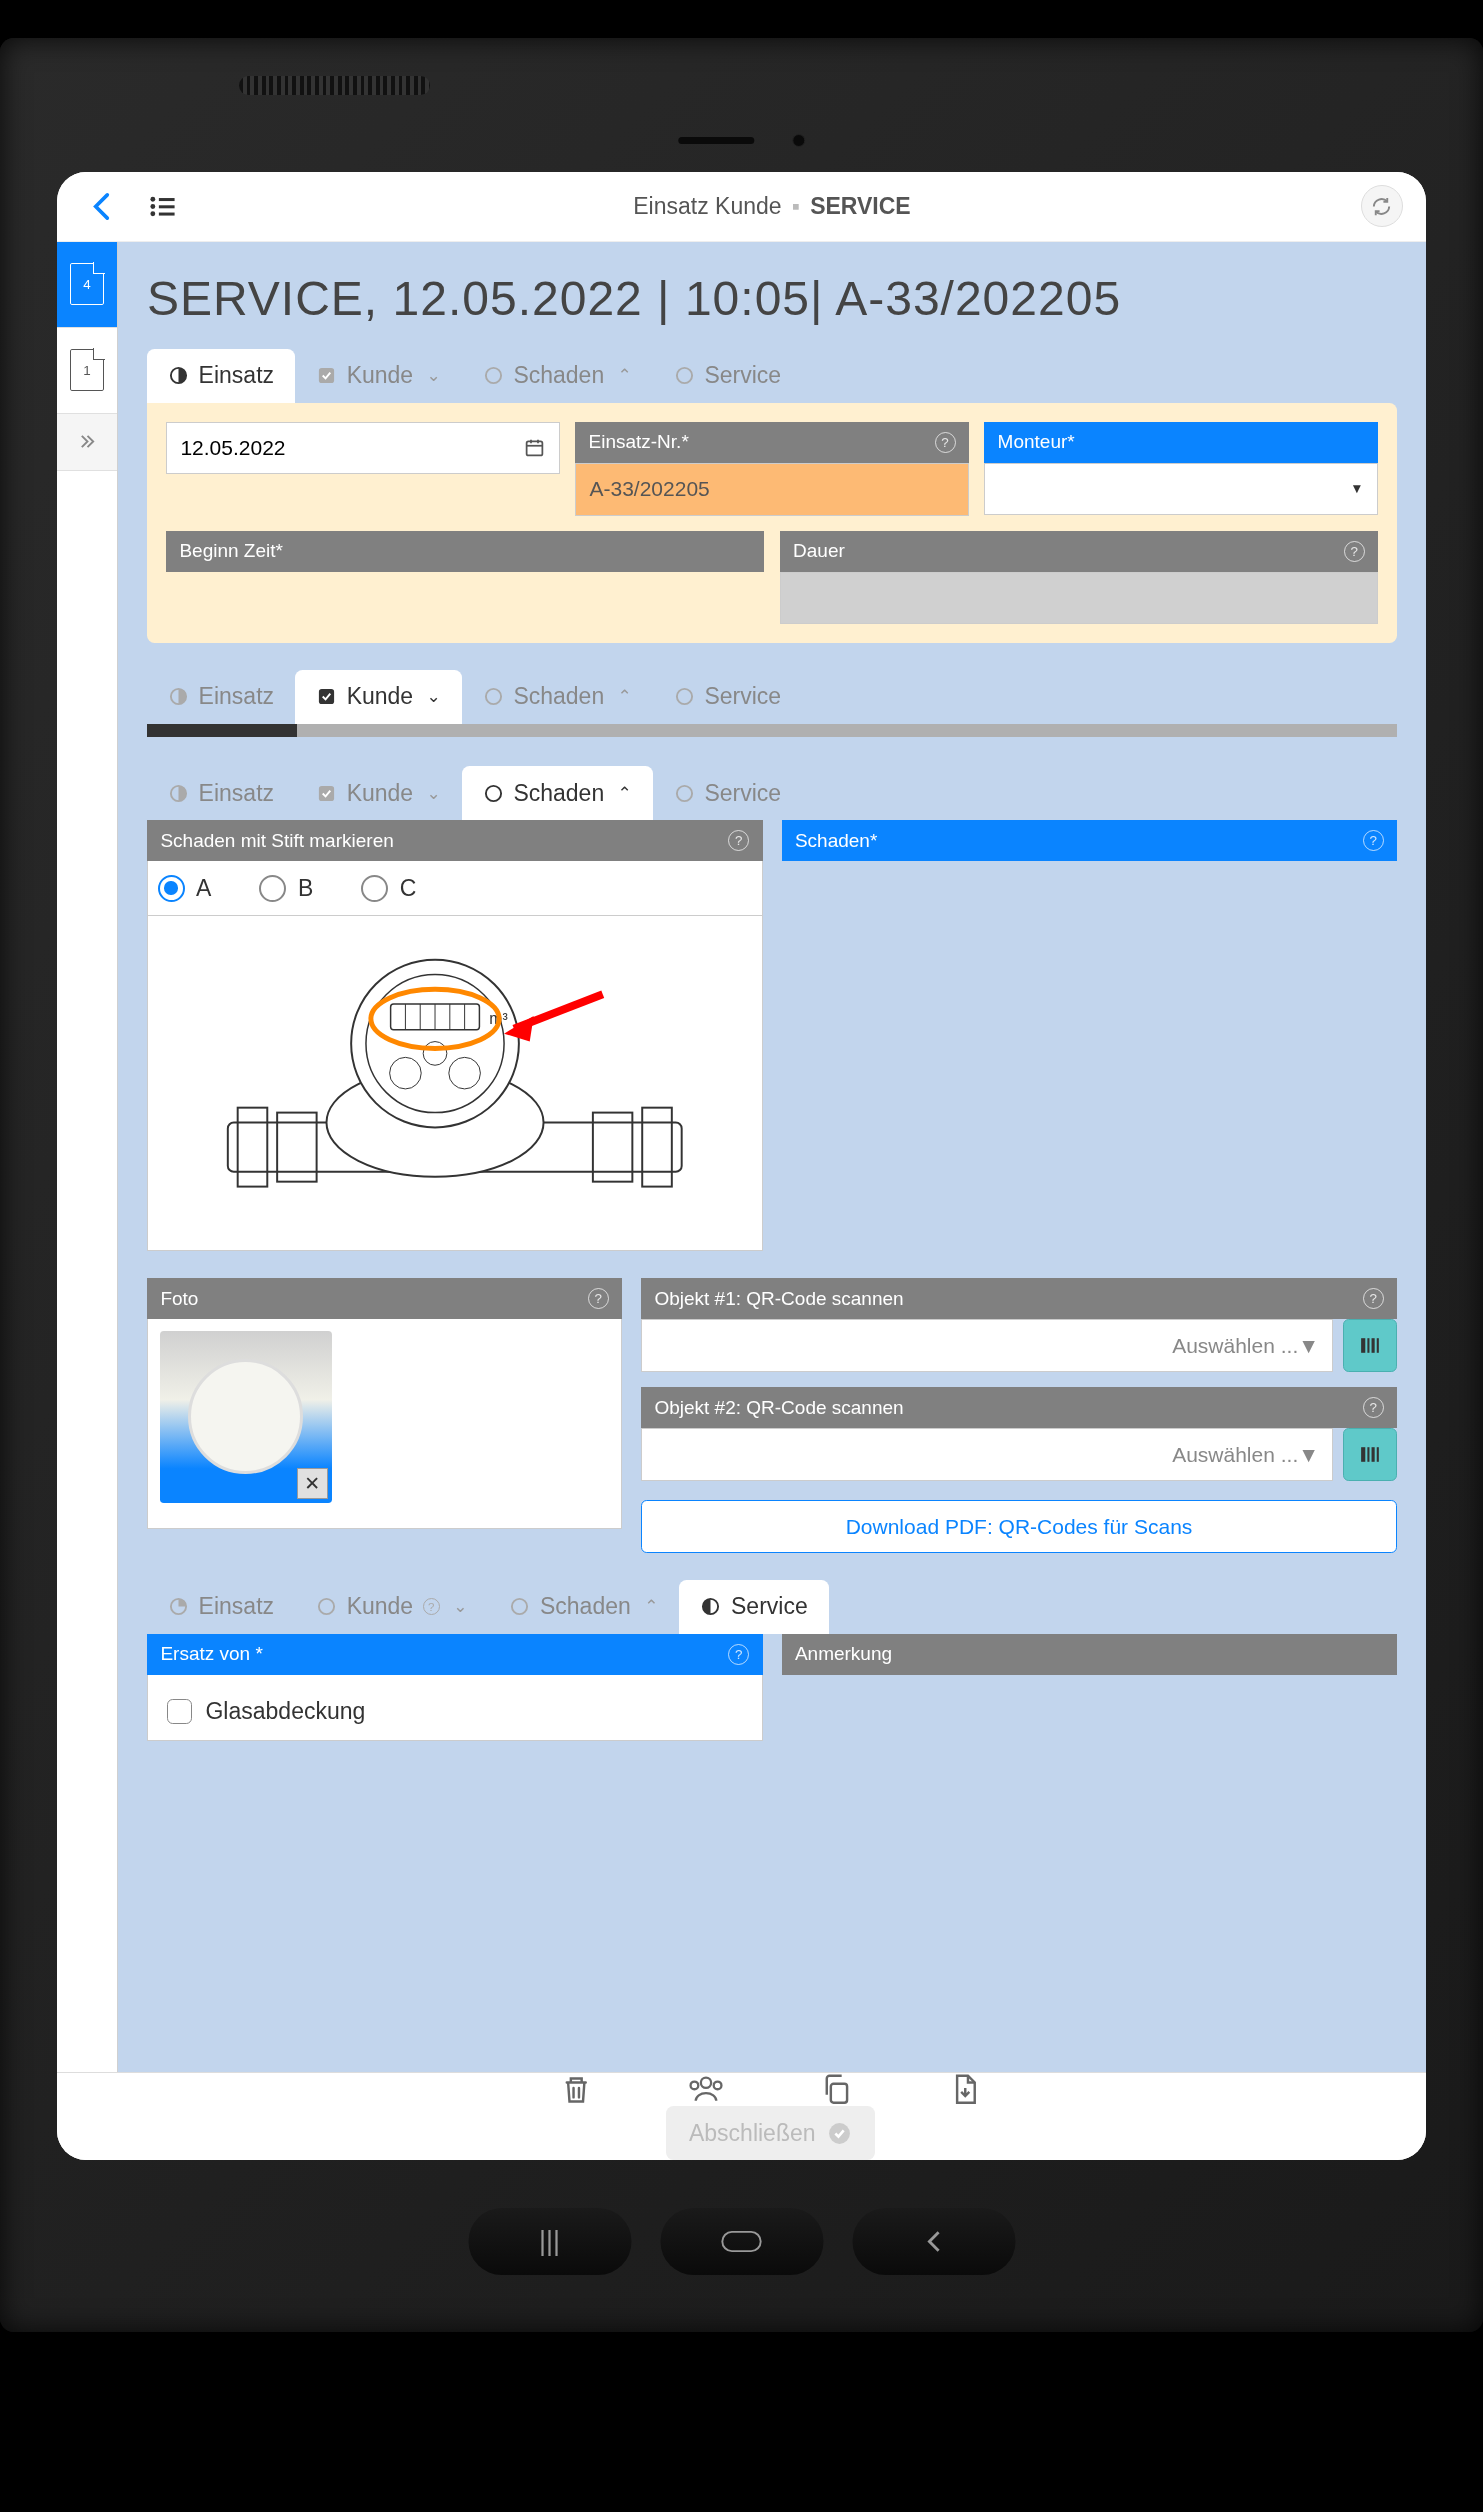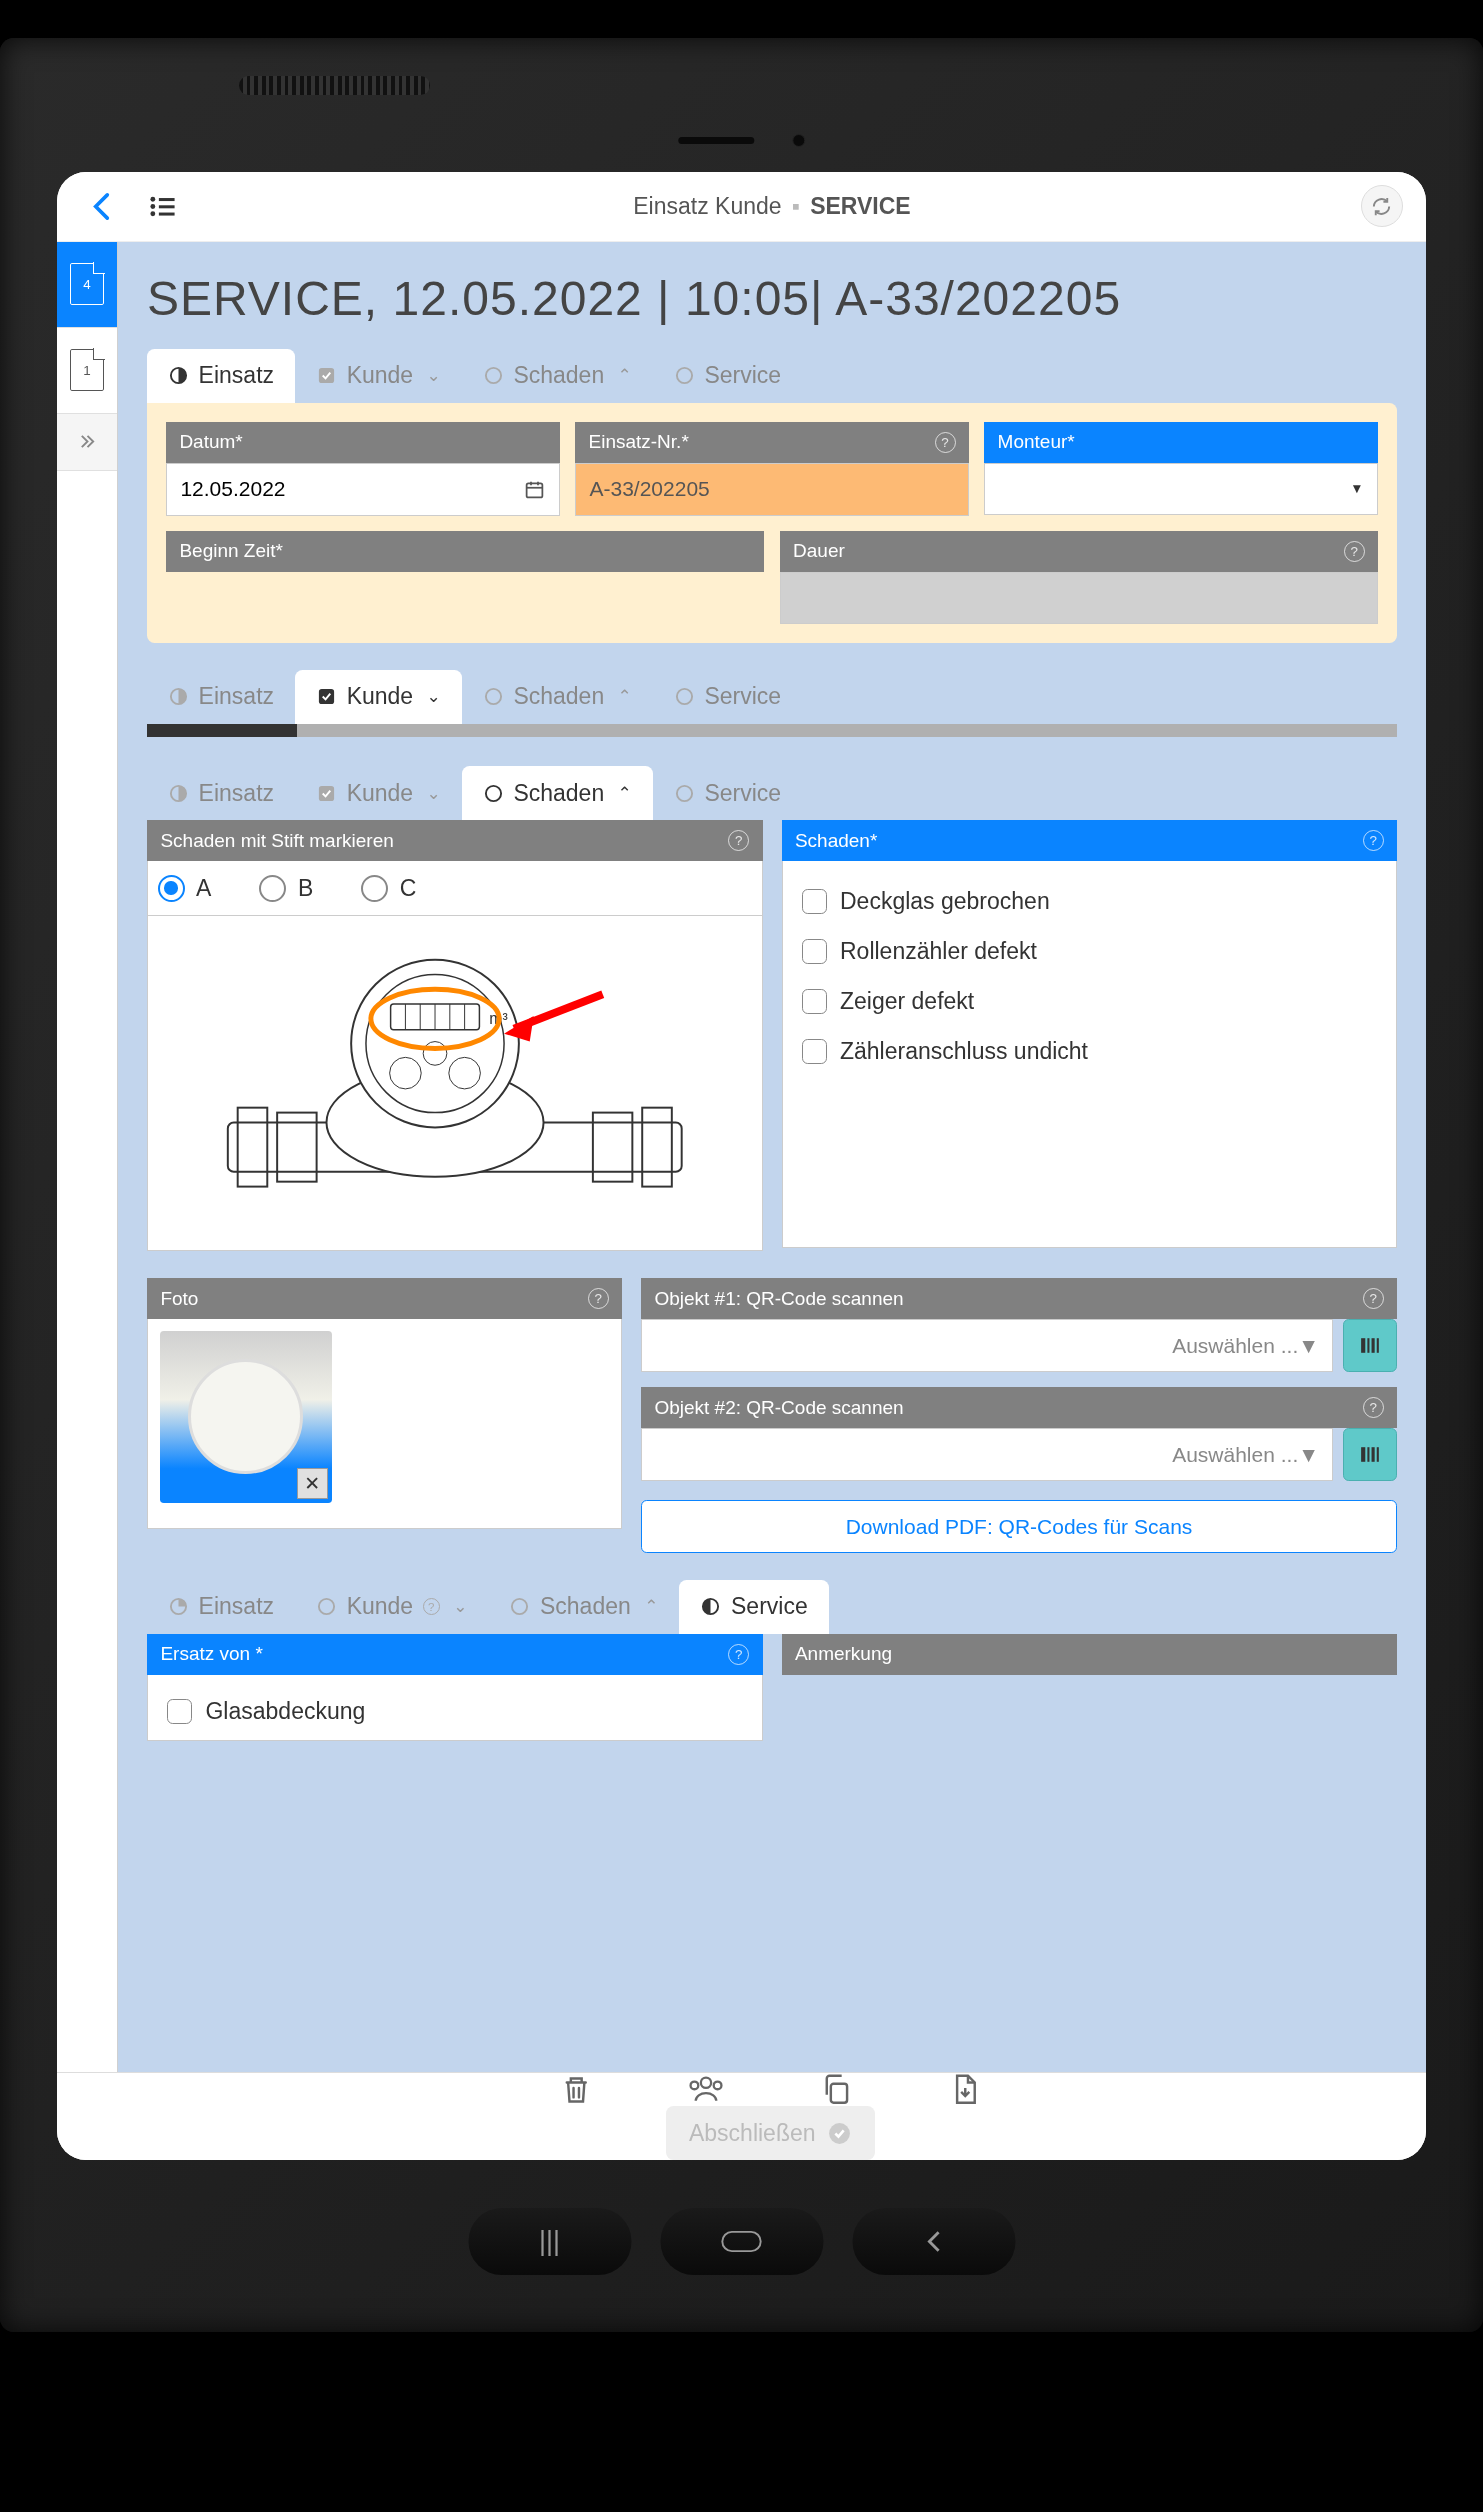--- a/index.html
+++ b/index.html
@@ -476,23 +476,20 @@
                   <circle cx="10" cy="10" r="8" fill="none" stroke="#aaa" stroke-width="2"></circle>
                 </svg>
               </span>
             <span>Service</span>
           </div>
         </div>
 
         <div class="panel">
           <div class="form-row">
             <div class="form-col">
-              <div class="field-label gray">
-                  <span>Datum*</span>
-                </div>
               <div class="field-input">
                 <span>12.05.2022</span>
                 <span class="suffix-icon">
                     <svg width="21" height="21" viewBox="0 0 24 24">
                       <rect x="3" y="5" width="18" height="16" rx="2" fill="none" stroke="#555" stroke-width="2"></rect>
                       <line x1="3" y1="10" x2="21" y2="10" stroke="#555" stroke-width="2"></line>
                       <line x1="8" y1="3" x2="8" y2="7" stroke="#555" stroke-width="2"></line>
                       <line x1="16" y1="3" x2="16" y2="7" stroke="#555" stroke-width="2"></line>
                     </svg>
                   </span>
@@ -667,38 +664,20 @@
                 <line x1="400" y1="60" x2="310" y2="95" stroke="#ff0000" stroke-width="8"></line>
                 <polygon points="300,100 330,82 326,108" fill="#ff0000"></polygon>
               </svg>
             </div>
           </div>
           <div class="schaden-right">
             <div class="field-label blue">
                 <span>Schaden*</span>
                 <span class="help">?</span>
               </div>
-            <div class="checklist" style="height:387px">
-              <div class="check-item">
-                  <span class="check-box"></span>
-                  <span>Deckglas gebrochen</span>
-                </div>
-              <div class="check-item">
-                  <span class="check-box"></span>
-                  <span>Rollenzähler defekt</span>
-                </div>
-              <div class="check-item">
-                  <span class="check-box"></span>
-                  <span>Zeiger defekt</span>
-                </div>
-              <div class="check-item">
-                  <span class="check-box"></span>
-                  <span>Zähleranschluss undicht</span>
-                </div>
-            </div>
           </div>
         </div>
 
         <div class="foto-qr-row">
           <div class="foto-col">
             <div class="field-label gray">
                 <span>Foto</span>
                 <span class="help">?</span>
               </div>
             <div class="foto-box">

